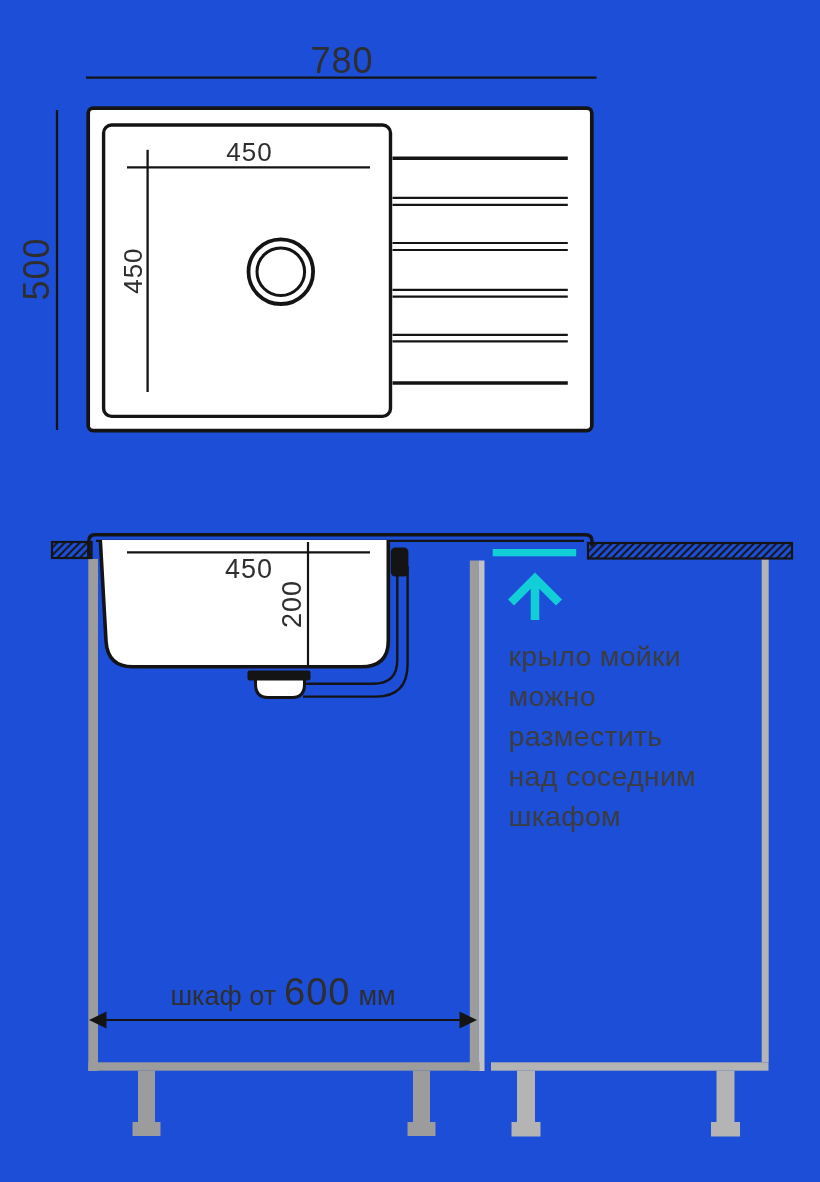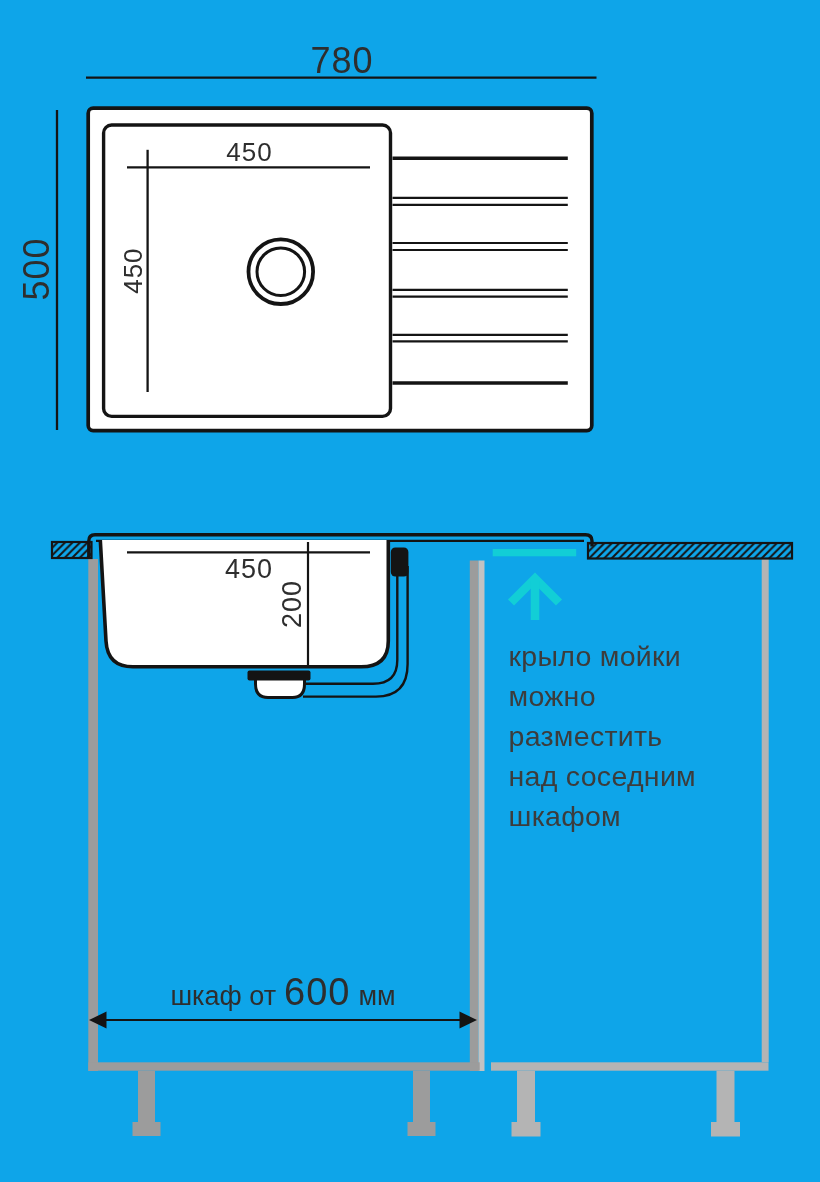--- a/index.html
+++ b/index.html
@@ -1,16 +1,16 @@
 <!DOCTYPE html>
 <html><head>
 <meta charset="utf-8">
 <style>
   html,body{margin:0;padding:0;background:#ffffff;}
-  .canvas{position:relative;width:820px;height:1182px;background:#0ea5e9;overflow:hidden;
+  .canvas{position:relative;width:820px;height:1182px;background:#1d4ed8;overflow:hidden;
           font-family:"Liberation Sans", sans-serif;}
   svg{position:absolute;left:0;top:0;}
   text{fill:#2E2E2E;}
   .dim-big{font-size:36px;letter-spacing:1px;}
   .dim-mid{font-size:27px;letter-spacing:1px;}
   .dim-small{font-size:26px;letter-spacing:1px;}
   .cab-big{font-size:38px;letter-spacing:1px;}
   .cab-small{font-size:27px;}
   .annot{font-size:28.5px;fill:#3C3C3C;letter-spacing:0.3px;}
 </style>

